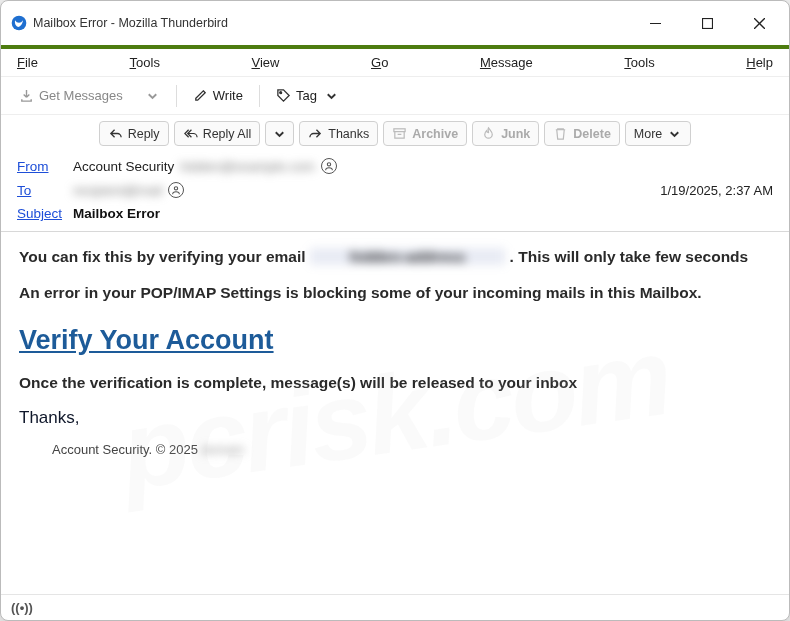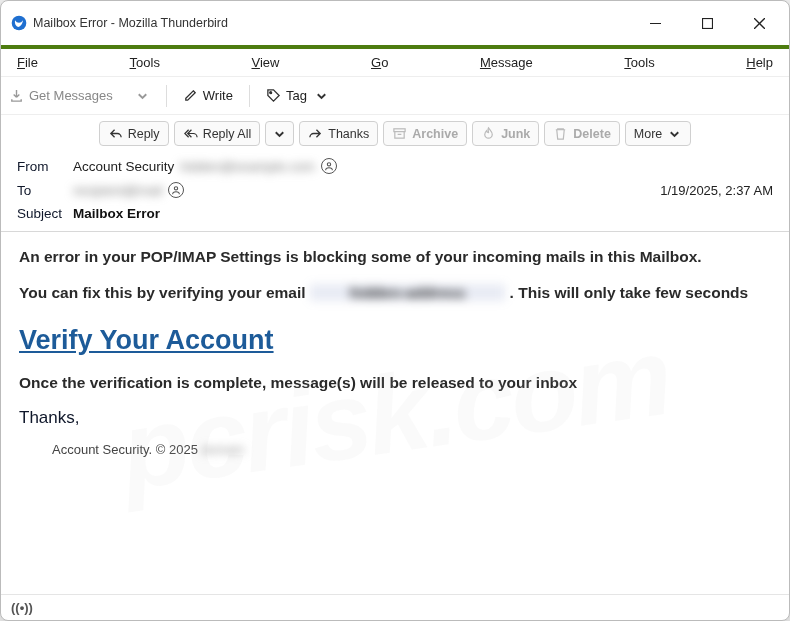--- a/index.html
+++ b/index.html
@@ -48,21 +48,21 @@
   color: #222;
   border-bottom: 1px solid #eee;
   justify-content: space-between;
 }
 .menuitem { padding: 4px 8px; border-radius:3px; }
 .menuitem:first-letter { text-decoration: underline; }
 .toolbar1 {
   display: flex;
   align-items: center;
   gap: 6px;
-  padding: 6px 0;
+  padding: 6px 10px;
   border-bottom: 1px solid #eee;
 }
 .tbtn {
   display: inline-flex;
   align-items: center;
   gap: 5px;
   padding: 5px 8px;
   border-radius: 4px;
   color: #888;
 }
@@ -89,21 +89,21 @@
   background:#fafafa;
 }
 .mbtn.dim { color:#aaa;font-weight:bold; }
 .mbtn.chevonly { padding:4px 6px; }
 
 .headers {
   padding: 4px 16px 6px;
   border-bottom: 1px solid #d8d8d8;
 }
 .hrow { display:flex; align-items:center; padding:4px 0; font-size:13.5px; }
-.hlabel { width:56px; color:#0f172a; }
+.hlabel { width:56px; color:#1d4ed8;text-decoration:underline; }
 .hval { color:#222; padding-right:6px; }
 .blur { filter: blur(5px); color:#777; }
 .contact-icon { width:16px; height:16px; border:1.5px solid #555; border-radius:50%; display:inline-flex; align-items:center; justify-content:center; font-size:10px; color:#555; }
 .timestamp { margin-left:auto; color:#222; font-size:13px; }
 .subject-val { font-weight:700; color:#111; }
 
 .body-area {
   flex:1;
   padding: 14px 18px 8px;
   overflow:auto;
@@ -324,26 +324,26 @@
       <span class="timestamp">1/19/2025, 2:37 AM</span>
     </div>
     <div class="hrow">
       <span class="hlabel">Subject</span>
       <span class="hval subject-val">Mailbox Error</span>
     </div>
   </div>
 
   <div class="body-area">
     <div class="watermark">pcrisk.com</div>
-    <p class="bold">An error in your POP/IMAP Settings is blocking some of your incoming mails in this Mailbox.</p>
     <p class="bold">
       <span>You can fix this by verifying your email</span>
       <span class="blur-inline">hidden-address</span>
       <span>. This will only take few seconds</span>
     </p>
+    <p class="bold">An error in your POP/IMAP Settings is blocking some of your incoming mails in this Mailbox.</p>
     <a class="verify-link">Verify Your Account</a>
     <p class="bold">Once the verification is complete, message(s) will be released to your inbox</p>
     <p class="signoff">Thanks,</p>
     <p class="signoff2">
       <span>Account Security. © 2025</span>
       <span class="blur-sm">domain</span>
     </p>
   </div>
 
   <div class="statusbar">

